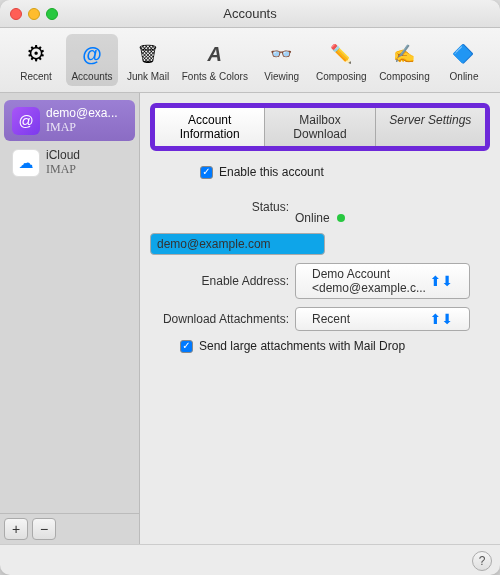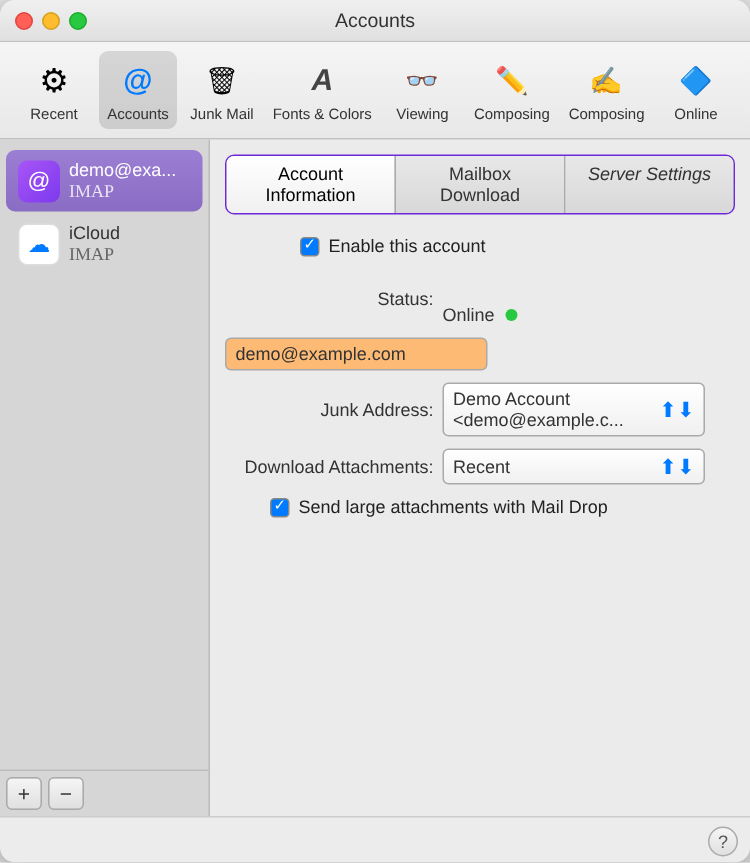--- a/index.html
+++ b/index.html
@@ -183,21 +183,21 @@
       flex: 1;
       display: flex;
       flex-direction: column;
       padding: 10px;
       background: #ebebeb;
       overflow: hidden;
     }
     .tab-bar {
       display: flex;
       margin-bottom: 14px;
-      border: 1px solid #6d28d9;
+      border: 5px solid #6d28d9;
       border-radius: 6px;
       overflow: hidden;
       background: #d0d0d0;
     }
     .tab {
       flex: 1;
       padding: 5px 8px;
       text-align: center;
       font-size: 12px;
       cursor: pointer;
@@ -265,28 +265,28 @@
       border-radius: 50%;
       background: #28c840;
       display: inline-block;
       margin-left: 4px;
     }
     .text-input {
       border: 1px solid #aaa;
       border-radius: 4px;
       padding: 3px 6px;
       font-size: 12px;
-      background: #fdba74;
+      background: #0ea5e9;
       width: 175px;
       color: #333;
     }
     .select-input {
       border: 1px solid #aaa;
       border-radius: 4px;
-      padding: 3px 6px;
+      padding: 3px 16px;
       font-size: 12px;
       background: linear-gradient(to bottom, #fff, #f0f0f0);
       width: 175px;
       color: #333;
       display: flex;
       align-items: center;
       justify-content: space-between;
       cursor: pointer;
     }
     .select-arrow {
@@ -421,21 +421,21 @@
             <span>Online</span>
             <span class="status-dot"></span>
           </span>
         </div>
 
         <div class="form-row">
           <input type="text" class="text-input" value="demo@example.com" style="">
         </div>
 
         <div class="form-row">
-          <span class="form-label">Junk Address:</span>
+          <span class="form-label">Enable Address:</span>
           <div class="select-input">
             <span class="select-text">Demo Account &lt;demo@example.c...</span>
             <span class="select-arrow">⬆⬇</span>
           </div>
         </div>
 
         <div class="form-row">
           <span class="form-label">Download Attachments:</span>
           <div class="select-input">
             <span class="select-text">Recent</span>

